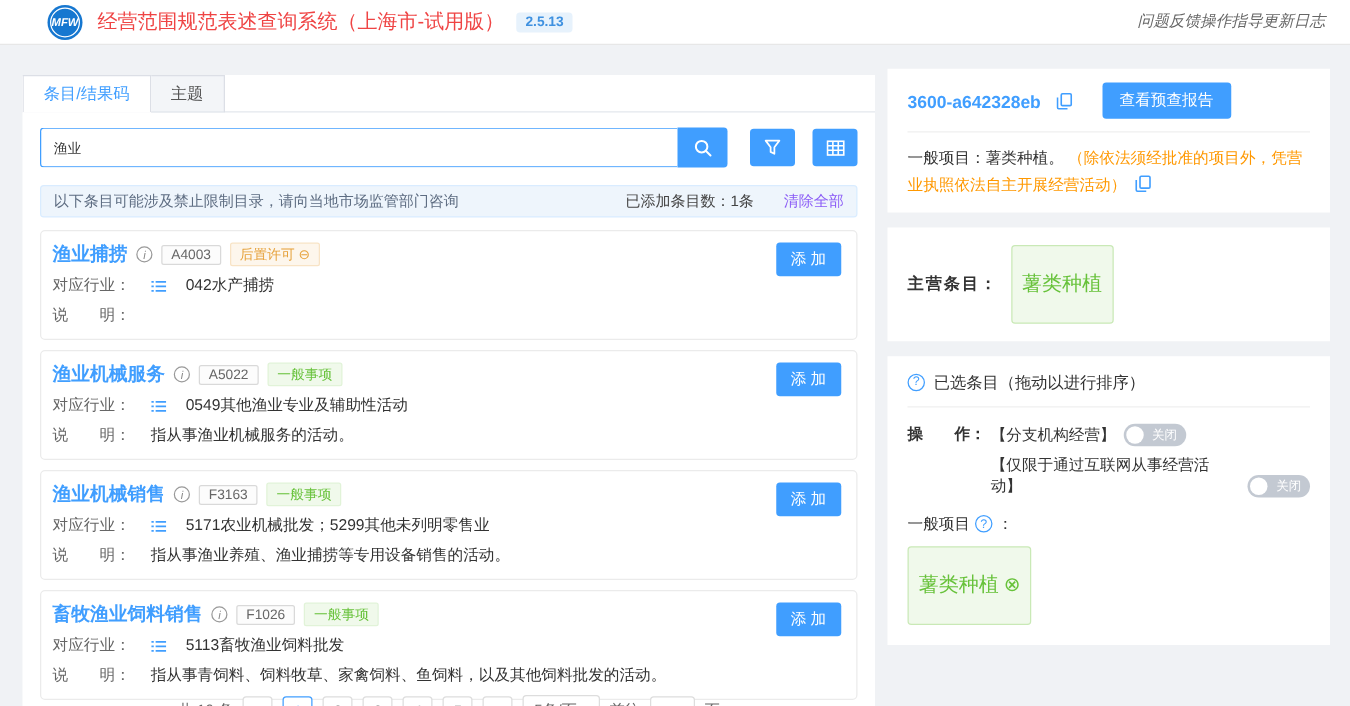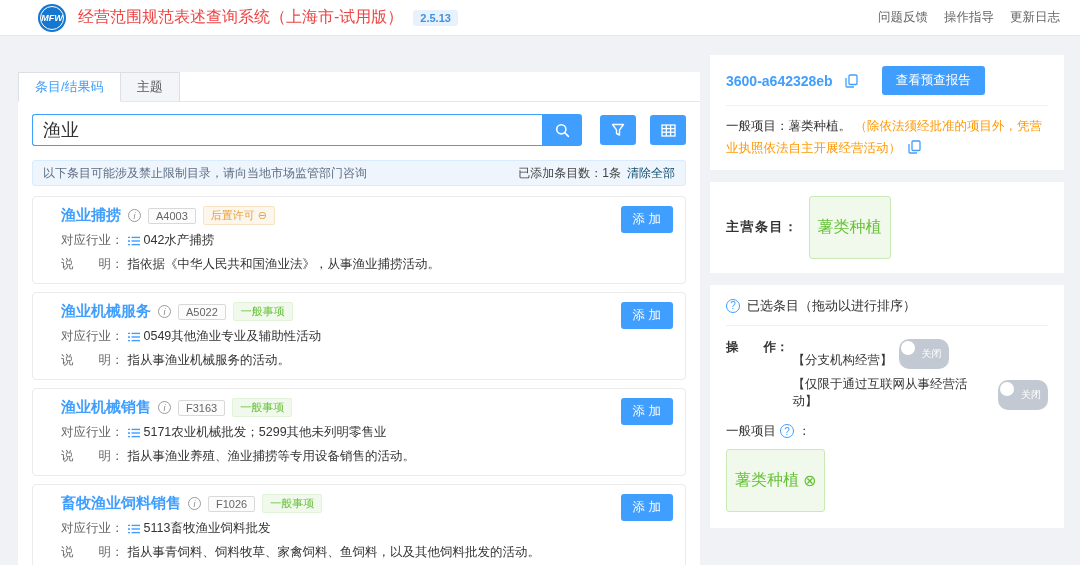--- a/index.html
+++ b/index.html
@@ -9,58 +9,58 @@
   
   .header { position:absolute; top:0; left:0; width:1080px; height:36px; background:#fff;
             border-bottom:1px solid #e7e7e7; display:flex; align-items:center; padding:0 20px; z-index:5; }
   .logo { width:28px; height:28px; border-radius:50%; background:#1677d0; margin-left:18px;
           display:flex; align-items:center; justify-content:center; position:relative; flex:none; }
   .logo-ring { position:absolute; inset:2px; border:1px solid #fff; border-radius:50%; }
   .logo-text { color:#fff; font-size:9px; font-weight:bold; font-style:italic; z-index:1; }
   .app-title { margin-left:12px; font-size:16px; color:#ef4444; }
   .version-badge { margin-left:10px; background:#e7f2fc; color:#3f91e0; font-size:11px; font-weight:bold;
                    padding:2px 7px; border-radius:3px; }
-  .header-links { margin-left:auto; display:flex; gap:16px; font-size:12.5px; color:#666; }
+  .header-links { margin-left:auto; display:flex; font-size:12.5px; color:#666;font-style:italic; }
   .header-links a { color:#666; text-decoration:none; cursor:pointer; }
   .top-artifact { position:absolute; top:0; right:20px; width:36px; height:4px; background:#8fa9c2; border-radius:2px; }
 
   
-  .left-panel { position:absolute; left:18px; top:72px; width:682px; bottom:0; background:#fff; overflow:hidden; }
+  .left-panel { position:absolute; left:18px; top:60px; width:682px; bottom:0; background:#fff; overflow:hidden; }
   .tabbar { display:flex; border-bottom:1px solid #e4e7ed; height:30px; align-items:flex-end; }
   .tab { padding:0 16px; line-height:28px; font-size:13px; border:1px solid #dcdfe6; border-bottom:none;
          cursor:pointer; margin-bottom:-1px; }
   .tab.active { color:#409eff; background:#fff; border-bottom:1px solid #fff; }
   .tab.inactive { background:#f3f5f8; color:#555; border-left:none; border-bottom:1px solid #e4e7ed; }
 
   .search-row { display:flex; align-items:center; padding:12px 14px 8px; }
   .search-input { flex:1; height:32px; border:1px solid #409eff; border-right:none; border-radius:3px 0 0 3px;
-                  padding:0 10px; font-size:18px; color:#333; outline:none; }
+                  padding:0 10px; font-size:11px; color:#333; outline:none; }
   .btn-blue { background:#409eff; border:none; cursor:pointer; display:flex; align-items:center; justify-content:center; }
   .search-btn { width:40px; height:32px; border-radius:0 3px 3px 0; }
   .icon-btn { width:36px; height:30px; border-radius:3px; }
   .ml18 { margin-left:18px; } .ml14 { margin-left:14px; }
 
   .notice { margin:6px 14px 10px; height:26px; display:flex; align-items:center; background:#eef5fc;
             border:1px solid #d9ecff; border-radius:3px; padding:0 10px; font-size:12px; color:#5e6d82; }
   .notice-right { margin-left:auto; color:#444; }
-  .clear-link { color:#0c4a6e; margin-left:6px; cursor:pointer; text-decoration:none; }
+  .clear-link { color:#8b5cf6; margin-left:24px; cursor:pointer; text-decoration:none; }
 
   .cards { padding:0 14px; }
-  .card { border:1px solid #ebebeb; border-radius:4px; padding:9px 28px 10px; margin-bottom:8px; position:relative; }
+  .card { border:1px solid #ebebeb; border-radius:4px; padding:9px 9px 10px; margin-bottom:8px; position:relative; }
   .card-title-row { display:flex; align-items:center; gap:7px; }
   .card-title { color:#409eff; font-size:15px; font-weight:bold; cursor:pointer; }
   .info-icon { width:13px; height:13px; border:1px solid #9a9a9a; border-radius:50%; color:#888;
                font-size:9px; font-style:italic; display:inline-flex; align-items:center; justify-content:center; flex:none; }
   .code-tag { border:1px solid #d9d9d9; background:#fcfcfc; color:#666; font-size:11px; padding:1px 7px; border-radius:2px; }
   .type-tag { font-size:11px; padding:1px 7px; border-radius:2px; display:inline-flex; align-items:center; gap:3px; }
   .tag-orange { background:#fdf6ec; color:#e6a23c; border:1px solid #f8e3c5; }
   .tag-green  { background:#f0f9eb; color:#67c23a; border:1px solid #e1f3d8; }
   .add-btn { position:absolute; right:12px; top:9px; background:#409eff; color:#fff; border:none; border-radius:3px;
              font-size:12.5px; padding:5px 12px; cursor:pointer; }
-  .card-row { margin-top:7px; font-size:12.5px; color:#666; display:flex; align-items:center; gap:4px; }
+  .card-row { margin-top:7px; font-size:12.5px; color:#666; display:flex; align-items:center; gap:16px; }
   .card-row .value { color:#333; }
 
   .pagination { position:absolute; left:0; right:0; top:496px; display:flex; justify-content:center;
                 align-items:center; gap:8px; font-size:12px; color:#666; }
   .pg-btn { min-width:24px; height:24px; line-height:22px; text-align:center; border:1px solid #ddd;
             border-radius:3px; background:#fff; color:#666; cursor:pointer; font-size:12px; }
   .pg-btn.active { border-color:#409eff; color:#409eff; }
   .pg-size { border:1px solid #ddd; border-radius:3px; padding:3px 8px; background:#fff; cursor:pointer; }
   .pg-goto-input { width:36px; height:24px; border:1px solid #ddd; border-radius:3px; }
 
@@ -83,21 +83,21 @@
 
   .rcard-c { padding:12px 16px 16px; }
   .sel-header { display:flex; align-items:center; gap:7px; font-size:13px; color:#333;
                 padding-bottom:10px; border-bottom:1px solid #f0f0f0; }
   .q-icon { width:14px; height:14px; border:1px solid #409eff; border-radius:50%; color:#409eff; font-size:10px;
             display:inline-flex; align-items:center; justify-content:center; flex:none; cursor:pointer; }
   .op-section { display:flex; padding-top:13px; font-size:12.5px; color:#333; }
   .op-label { font-weight:bold; white-space:pre; flex:none; }
   .toggle-list { display:flex; flex-direction:column; gap:7px; margin-left:4px; }
   .toggle-row { display:flex; align-items:flex-end; gap:6px; }
-  .switch { width:50px; height:30px; border-radius:10px; background:#c3c9d2; position:relative; cursor:pointer;
+  .switch { width:50px; height:18px; border-radius:10px; background:#c3c9d2; position:relative; cursor:pointer;
             display:inline-flex; align-items:center; justify-content:flex-end; padding-right:7px; flex:none; }
   .switch .knob { position:absolute; left:2px; top:2px; width:14px; height:14px; border-radius:50%; background:#fff; }
   .switch .sw-label { color:#fff; font-size:10px; }
   .general-row { margin-top:13px; display:flex; align-items:center; gap:4px; font-size:12.5px; color:#333; }
   .sel-tag-row { margin-top:9px; }
 </style>
 </head>
 <body>
 
 <div class="header">
@@ -174,21 +174,20 @@
               <line x1="0" y1="5" x2="2" y2="5"></line>
               <line x1="3.5" y1="5" x2="12" y2="5"></line>
               <line x1="0" y1="8.6" x2="2" y2="8.6"></line>
               <line x1="3.5" y1="8.6" x2="12" y2="8.6"></line>
             </g>
         </svg>
         <span class="value">042水产捕捞</span>
       </div>
       <div class="card-row">
         <span>说　　明：</span>
-        <span class="value">指依据《中华人民共和国渔业法》，从事渔业捕捞活动。</span>
       </div>
     </div>
 
     <div class="card">
       <div class="card-title-row">
         <span class="card-title">渔业机械服务</span>
         <span class="info-icon">i</span>
         <span class="code-tag">A5022</span>
         <span class="type-tag tag-green">一般事项</span>
         <button class="add-btn">添 加</button>

